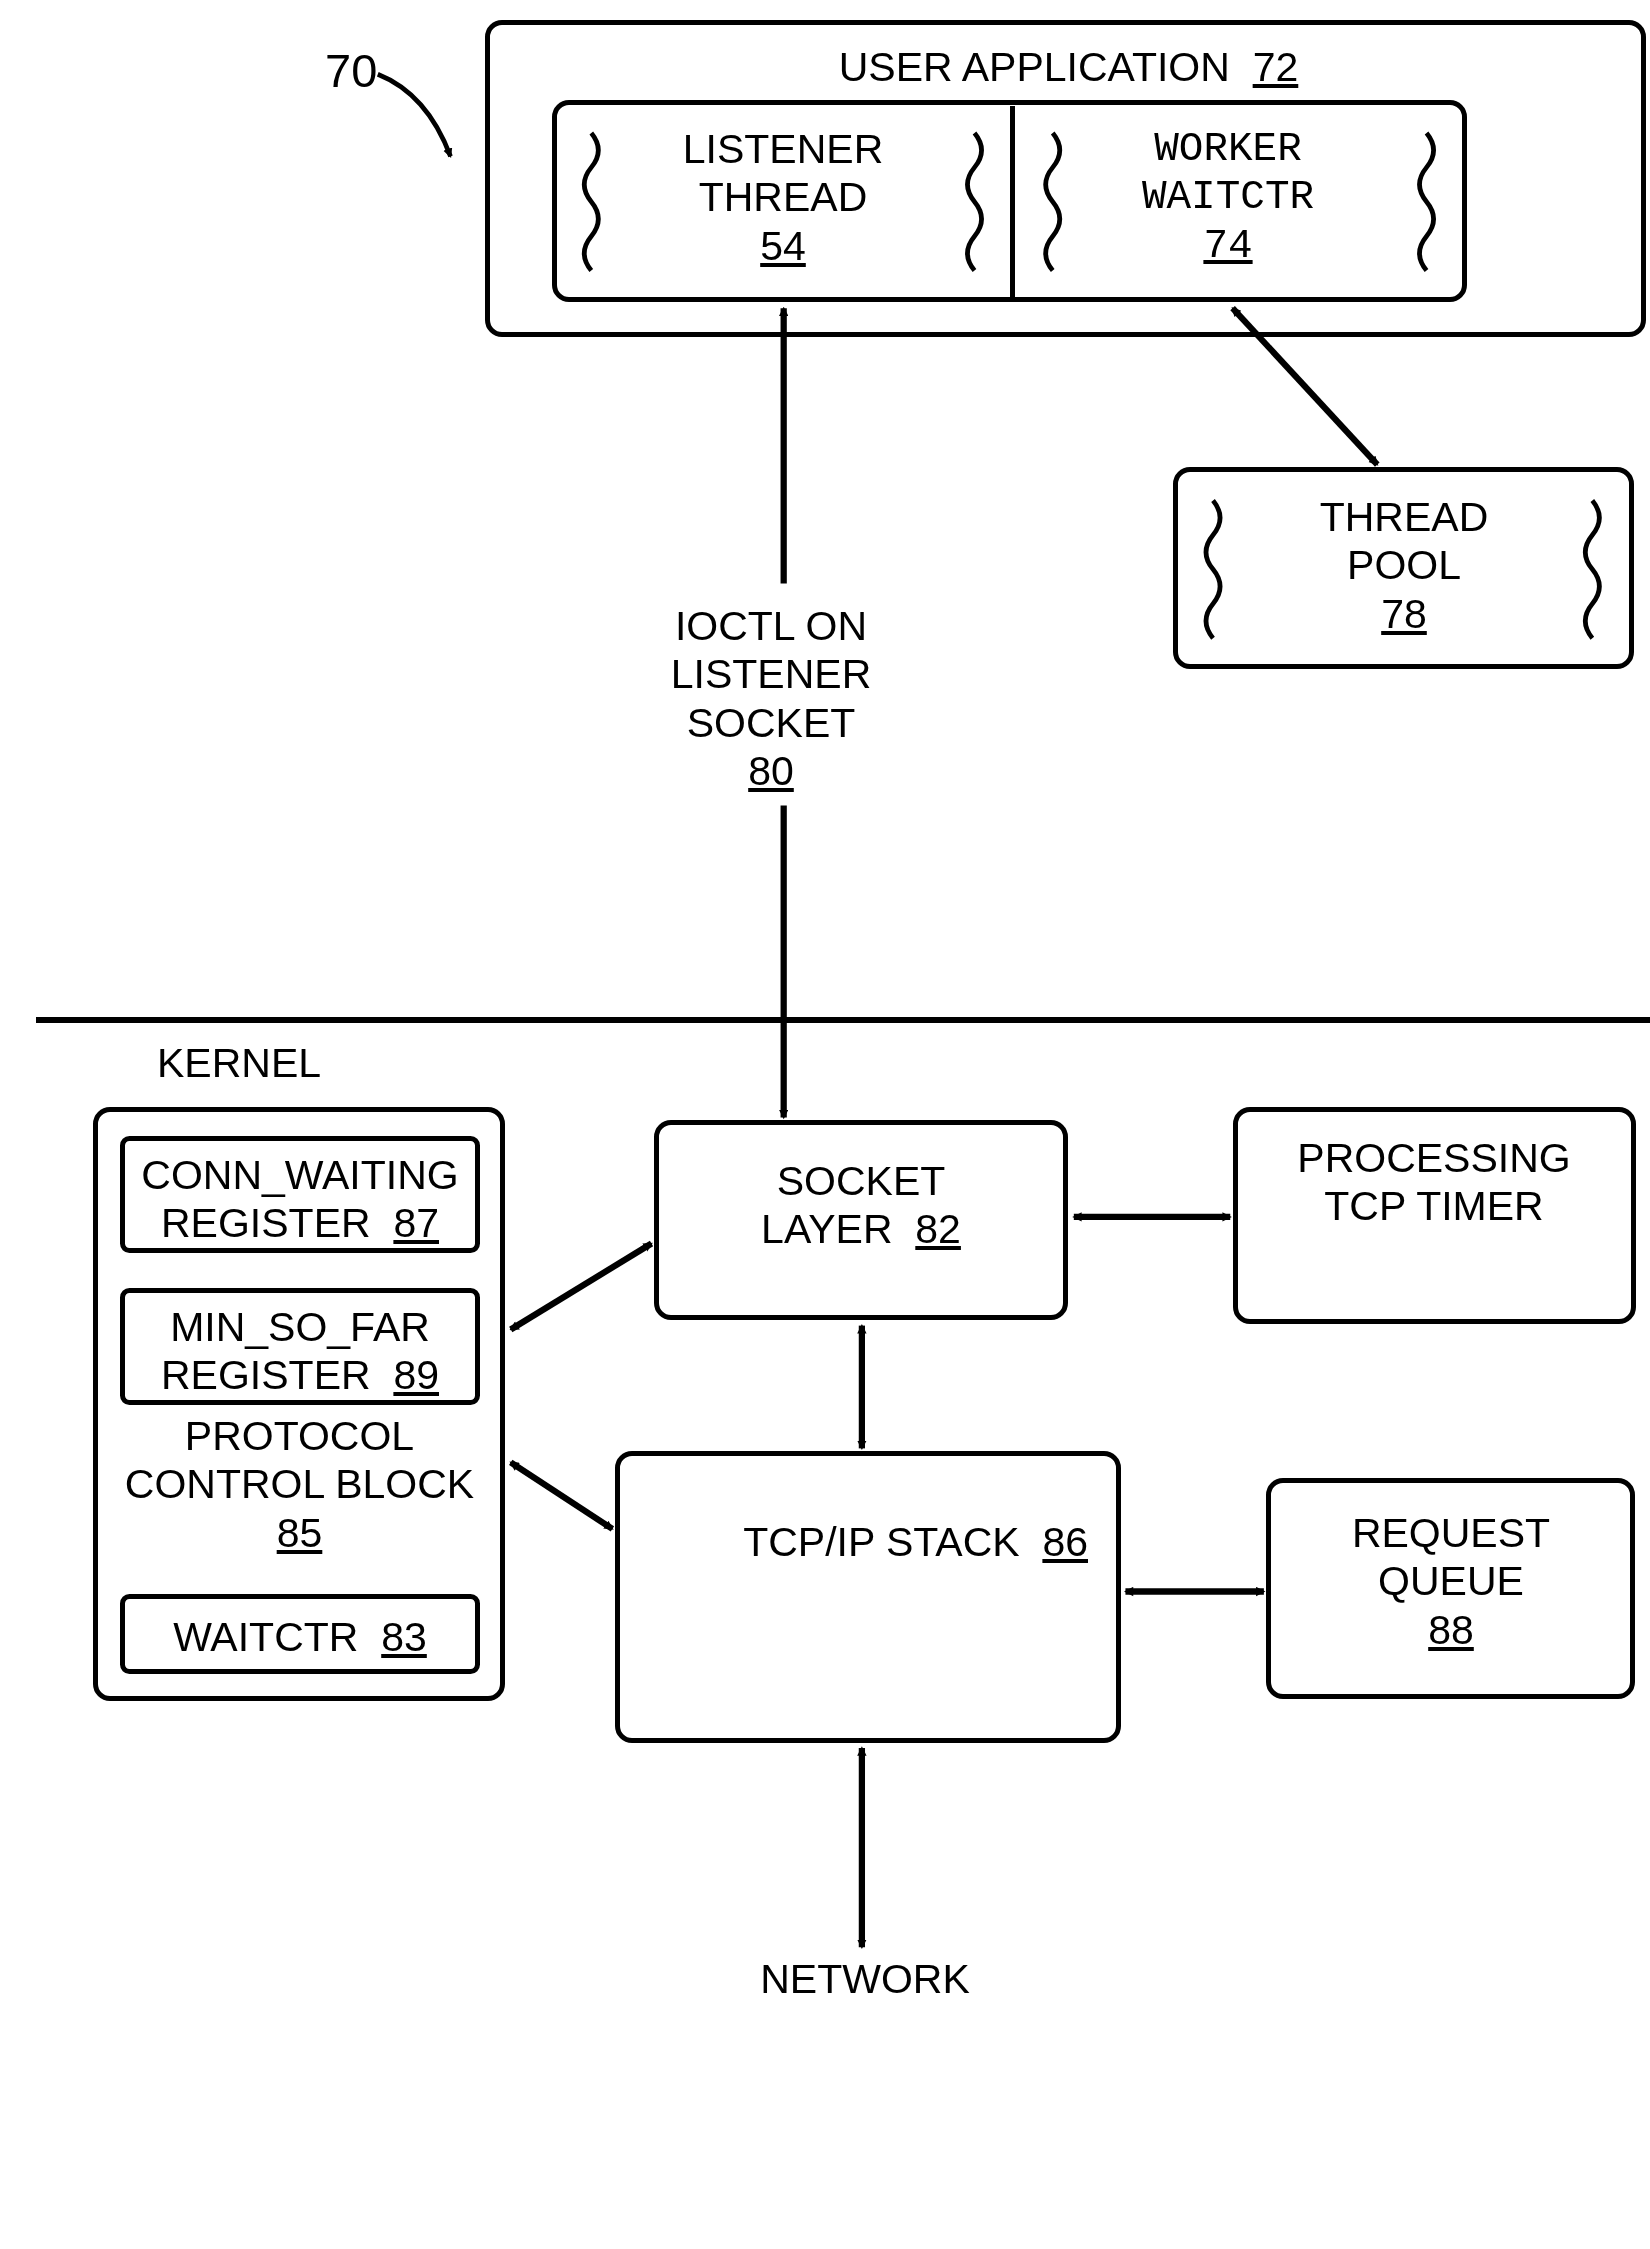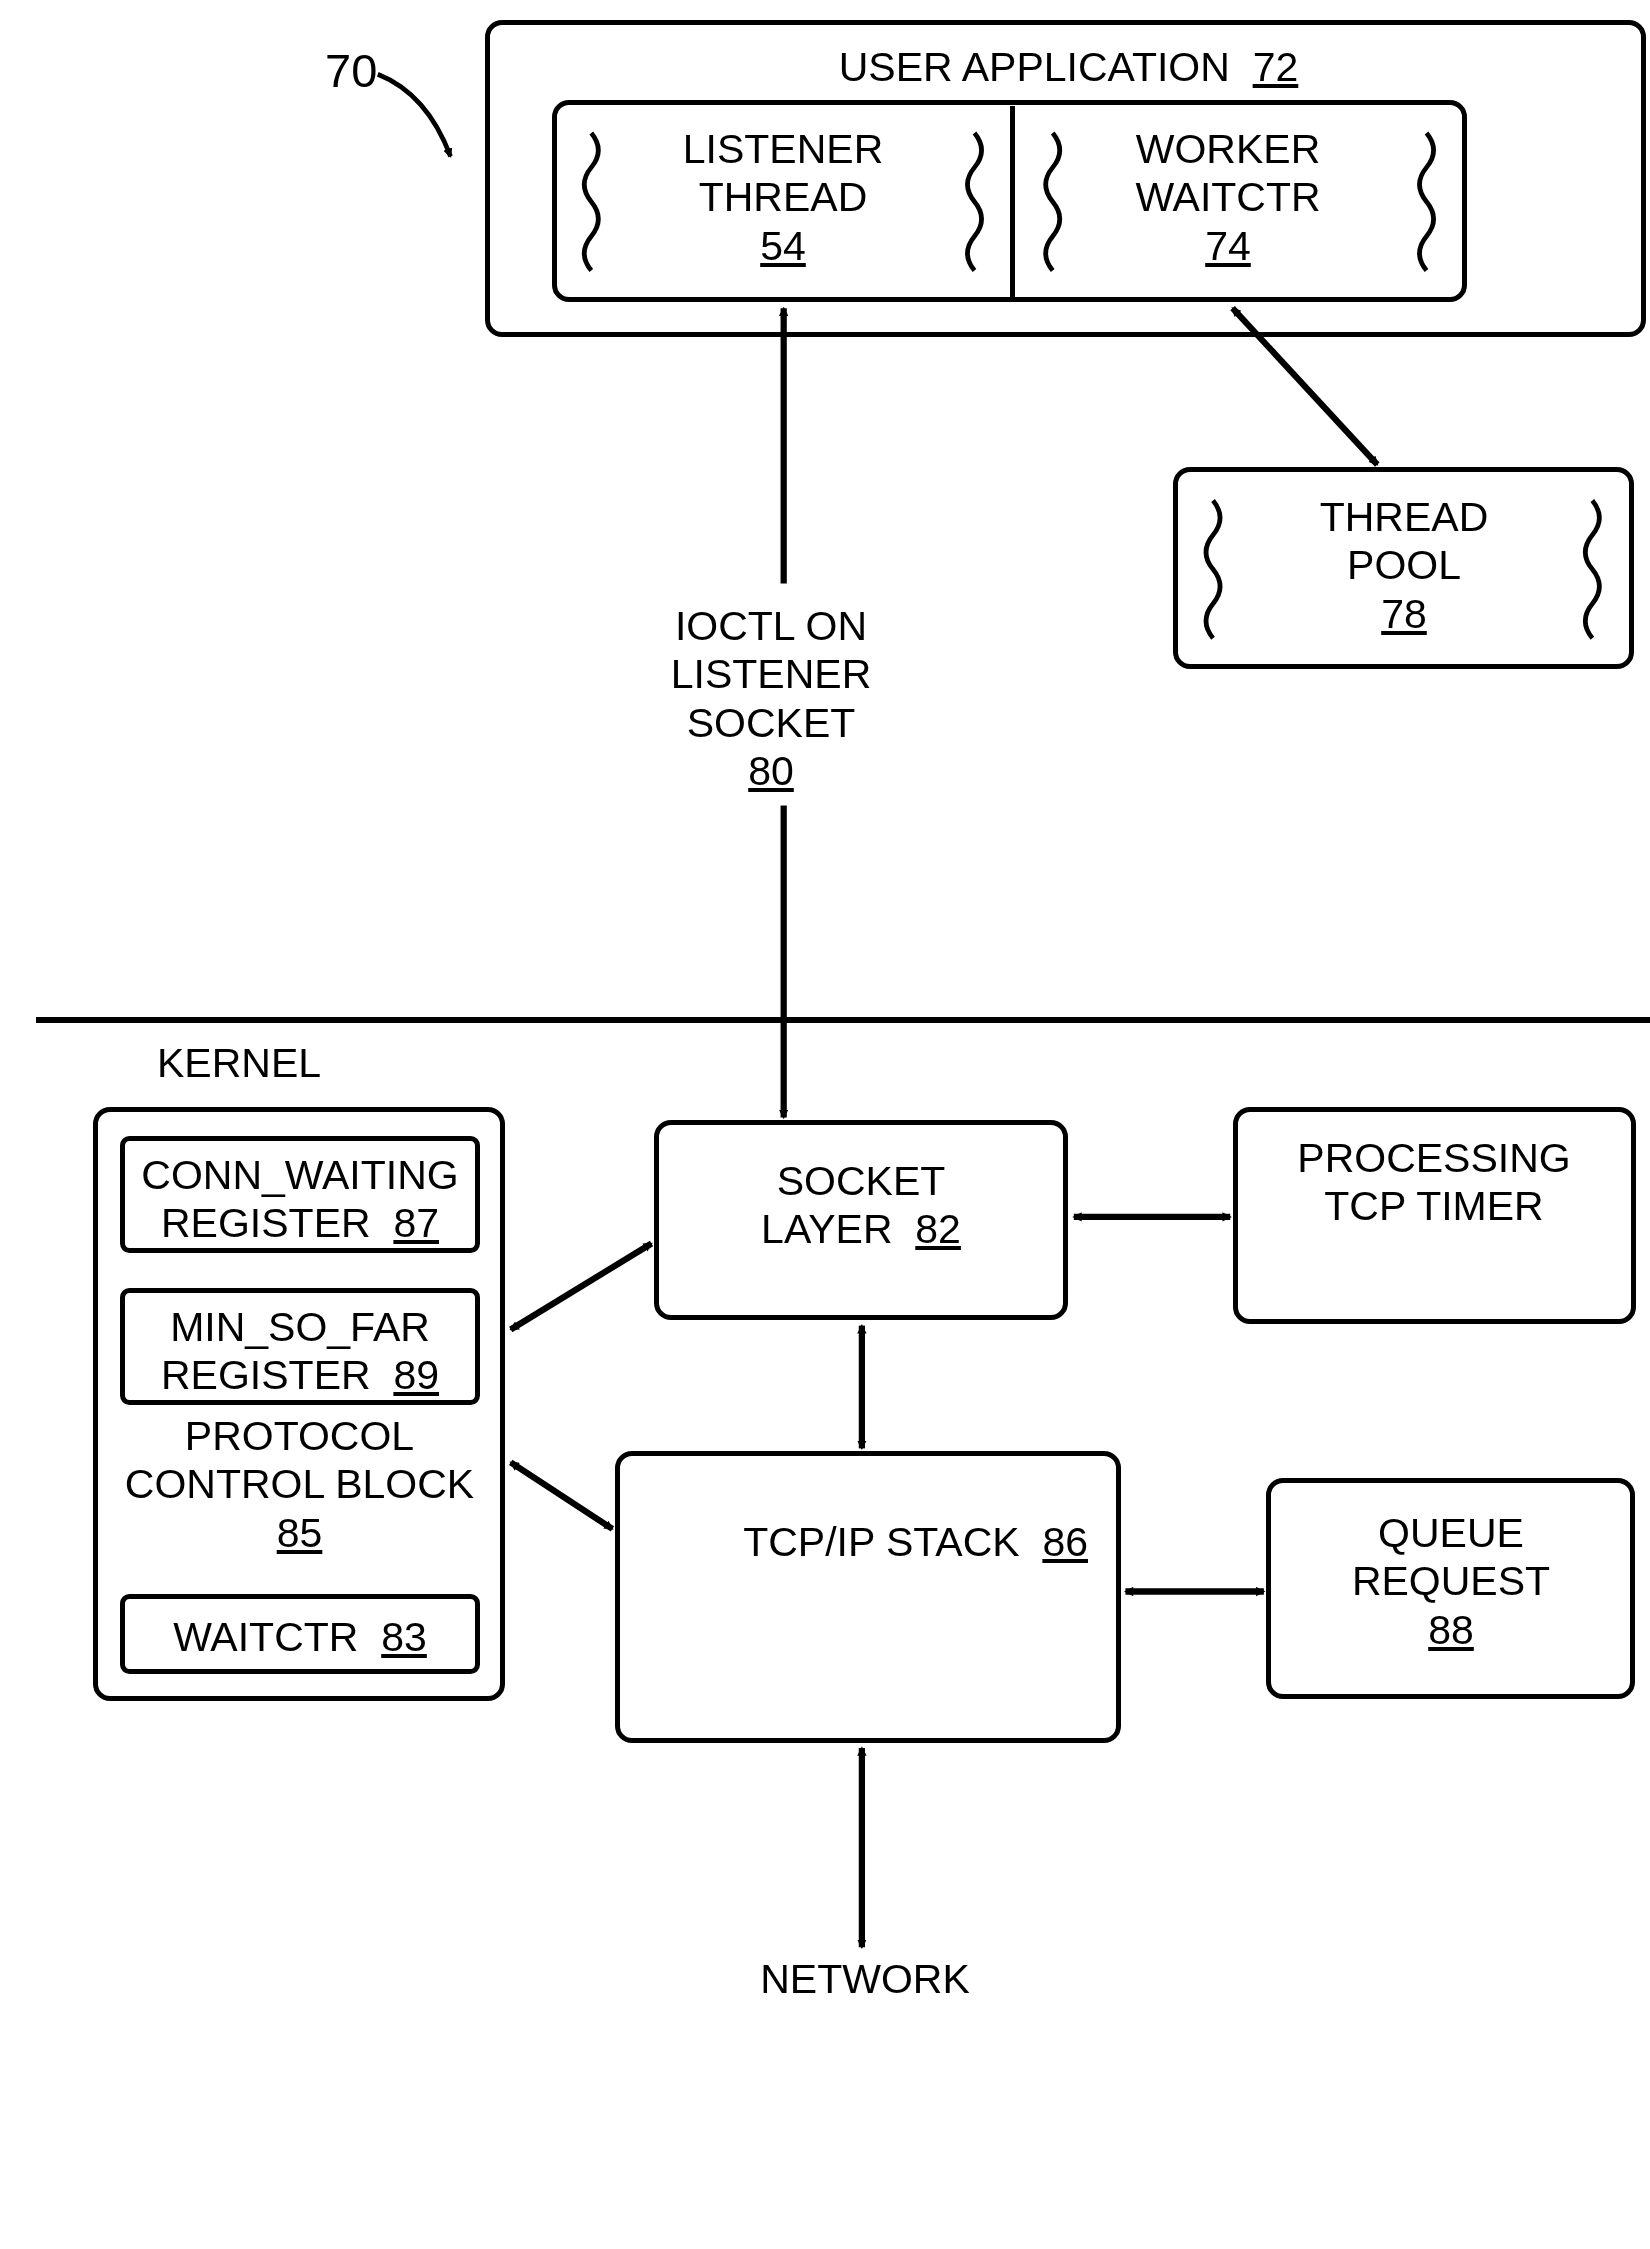--- a/index.html
+++ b/index.html
@@ -58,21 +58,21 @@
   <div class="box" style="left:516px; top:100px; width:915px; height:202px;"></div>
 
   <div style="position:absolute; left:974px; top:106px; width:4.7px; height:191px; background:#000;"></div>
 
   <div class="label" style="left:622px; top:125px; width:250px;">
     <div>LISTENER</div>
     <div>THREAD</div>
     <div class="ref">54</div>
   </div>
 
-  <div class="label" style="left:1067px; top:125px; width:250px;">
+  <div class="label" style="left:1067px; top:125px; width:250px;font-family:Liberation Mono, monospace;">
     <div>WORKER</div>
     <div>WAITCTR</div>
     <div class="ref">74</div>
   </div>
 
   <div class="box" style="left:1137px; top:467px; width:461px; height:202px;"></div>
   <div class="label" style="left:1243px; top:493px; width:250px;">
     <div>THREAD</div>
     <div>POOL</div>
     <div class="ref">78</div>
@@ -131,22 +131,22 @@
     <div>TCP TIMER</div>
   </div>
 
   <div class="box" style="left:579px; top:1451px; width:506px; height:292px;"></div>
   <div class="label" style="left:610px; top:1518px; width:442px;text-align:right;">
     <span>TCP/IP STACK</span>&nbsp;&nbsp;<span class="ref">86</span>
   </div>
 
   <div class="box" style="left:1230px; top:1478px; width:369px; height:221px;"></div>
   <div class="label" style="left:1251px; top:1509px; width:328px;">
+    <div>REQUEST</div>
     <div>QUEUE</div>
-    <div>REQUEST</div>
     <div class="ref">88</div>
   </div>
 
   <div class="label" style="left:704px; top:1955px; width:250px;">NETWORK</div>
 
   <svg class="overlay" viewBox="0 0 2111 2877">
     <defs>
       <marker id="ah" markerWidth="14" markerHeight="14" refX="10" refY="6" orient="auto" markerUnits="userSpaceOnUse">
         <path d="M0,0 L12,6 L0,12 Z" fill="#000"></path>
       </marker>

